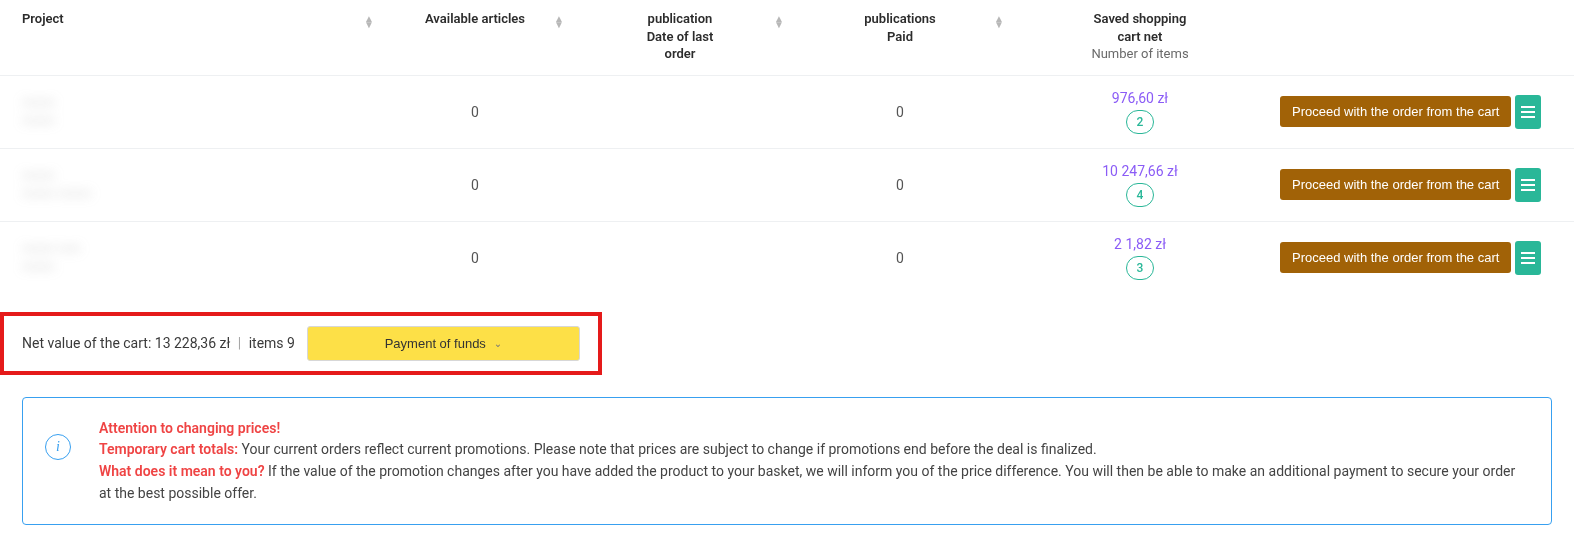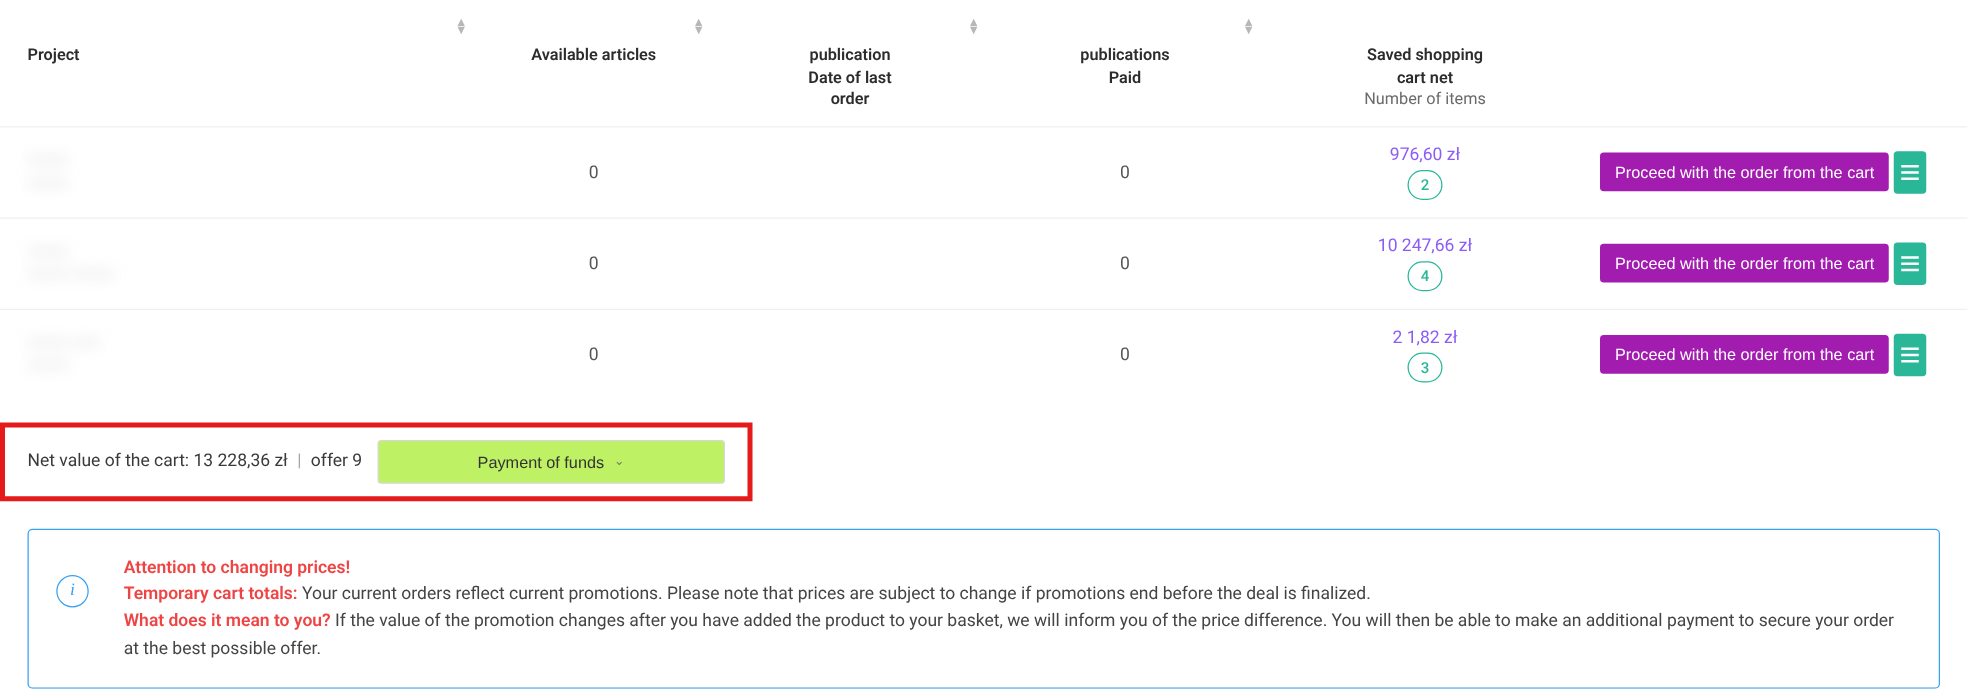--- a/index.html
+++ b/index.html
@@ -25,21 +25,20 @@
     padding: 0 10px;
     font-size: 13px;
     color: #2c2c2c;
   }
   .th .label-block {
     display: flex;
     flex-direction: column;
     line-height: 1.35;
     text-align: center;
     width: 100%;
-    margin-top: 26px;
   }
   .th.left .label-block { text-align: left; }
   .th .strong { font-weight: 600; }
   .th .muted { color: #6a6a6a; font-weight: 400; }
   .sort-icon {
     position: absolute;
     right: 6px;
     top: 6px;
     display: flex;
     flex-direction: column;
@@ -80,21 +79,21 @@
   .price { color:#8b5cf6; font-size:14px; }
   .count-pill {
     min-width: 28px; height: 24px; border-radius: 14px;
     border: 1.5px solid #29b798;
     color: #29b798; font-size: 12px; font-weight: 500;
     display:flex; align-items:center; justify-content:center;
     padding: 0 6px;
   }
   .action-cell { display:flex; gap:4px; align-items:center; justify-content:flex-start; }
   .btn-proceed {
-    background:#a21caf; color:#fff; border:none;
+    background:#a16207; color:#fff; border:none;
     font-size:13px; padding:8px 12px; border-radius:3px;
     cursor:pointer; white-space:nowrap;
   }
   .btn-menu {
     background:#29b798; color:#fff; border:none;
     width:30px; height:34px; border-radius:3px;
     cursor:pointer; display:flex; align-items:center; justify-content:center;
   }
   .hamburger {
     display:flex; flex-direction:column; gap:3px;
@@ -105,21 +104,21 @@
     display:flex; align-items:center; gap:12px;
     margin: 18px 0 0 0;
     padding: 10px 18px;
     width: 602px;
     border: 4px solid #e51a1a;
   }
   .summary-text { color:#3a3a3a; font-size:14px; }
   .sep { color:#a5a5a5; margin:0 4px; }
   .dropdown-btn {
     flex:1;
-    border:1px solid #d7d7d7; background:#bef264; color:#333;
+    border:1px solid #d7d7d7; background:#fde047; color:#333;
     font-size:13px; padding:9px 14px; border-radius:3px;
     cursor:pointer; display:flex; align-items:center; justify-content:center; gap:8px;
   }
   .chev-small { font-size:10px; color:#777; }
 
   .info-box {
     margin: 22px 22px 0 22px;
     border: 1px solid #38a0f0;
     border-radius: 4px;
     padding: 20px 22px;
@@ -274,21 +273,21 @@
       </button>
     </div>
   </div>
 </div>
 </div>
 
 <div class="summary-band">
   <span class="summary-text">
     <span>Net value of the cart: </span><span>13 228,36 zł</span>
     <span class="sep">|</span>
-    <span>offer </span><span>9</span>
+    <span>items </span><span>9</span>
   </span>
   <button class="dropdown-btn">
     <span>Payment of funds</span>
     <span class="chev-small">⌄</span>
   </button>
 </div>
 
 <div class="info-box">
   <div class="info-icon">i</div>
   <div class="info-text">

